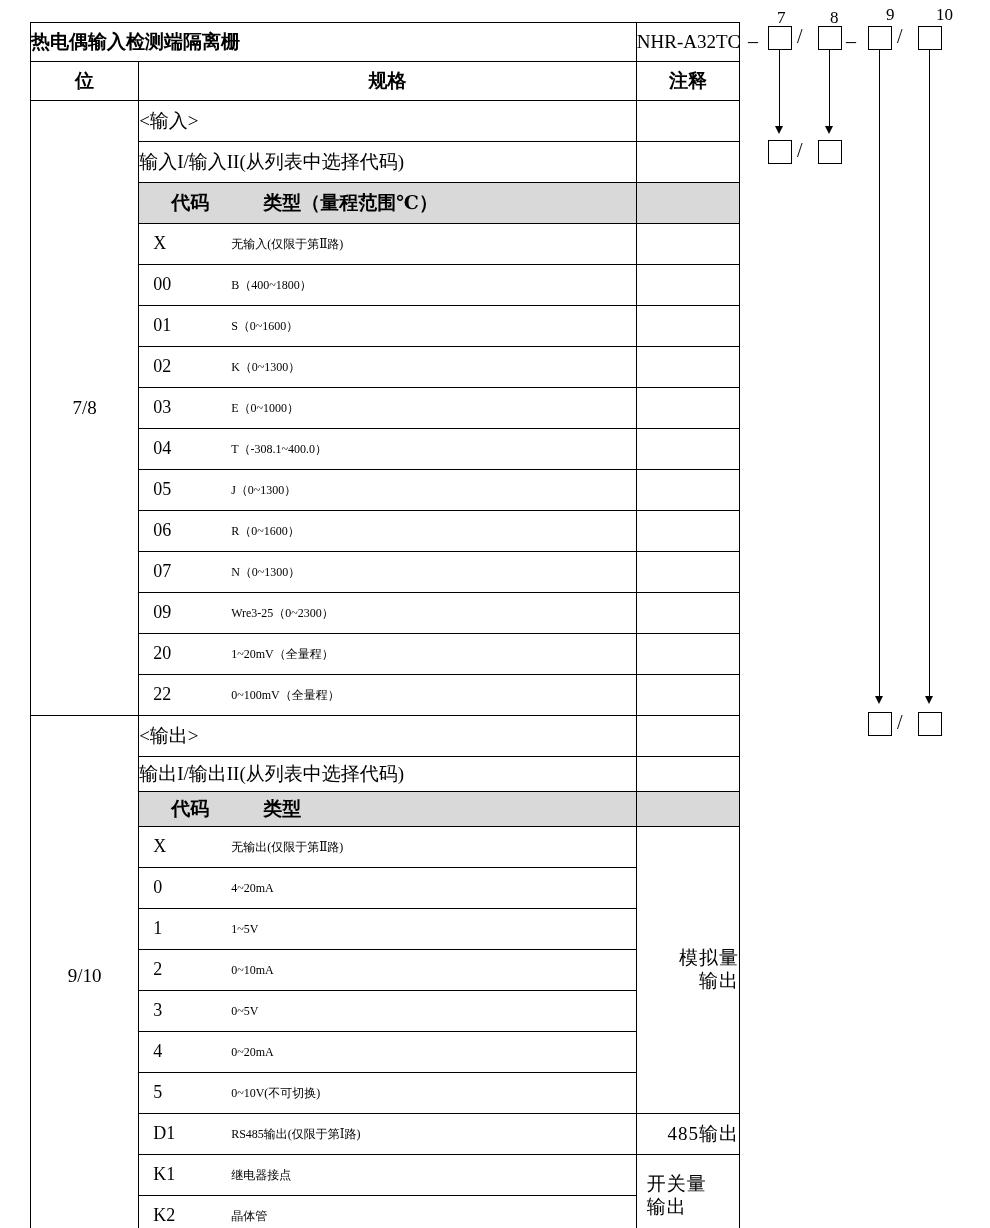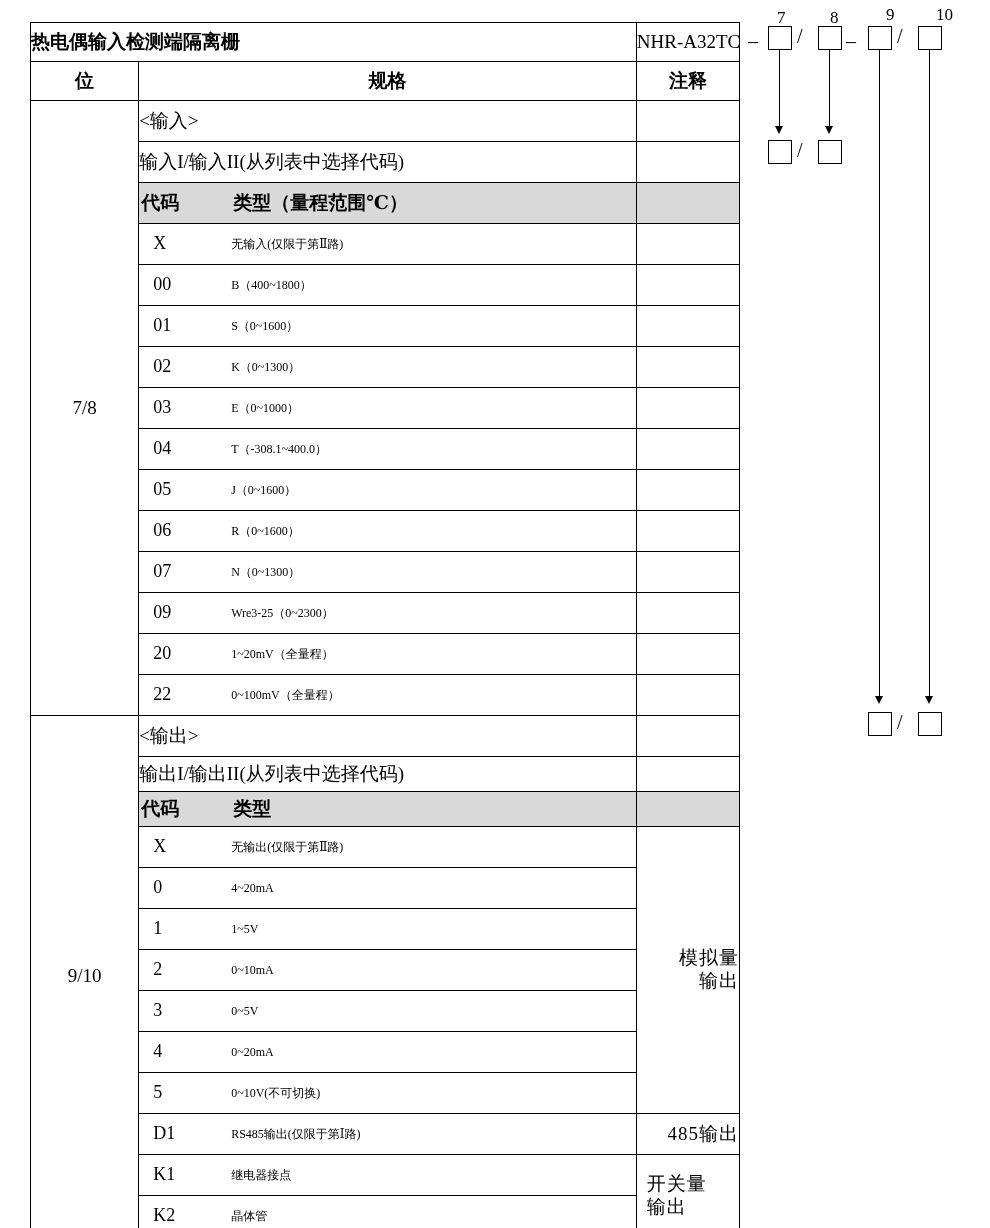--- a/index.html
+++ b/index.html
@@ -81,21 +81,21 @@
 
   .sec-head {
     font-size: 19px;
   }
 
   .code-hdr {
     background: #d9d9d9;
     font-weight: bold;
     font-size: 19px;
   }
-  .code-hdr .c1 { display:inline-block; width: 92px; text-align: left; padding-left: 2px; }
+  .code-hdr .c1 { display:inline-block; width: 92px; text-align: left; padding-left: 32px; }
   .code-hdr .c2 { display:inline-block; }
 
   .row-code {
     display: flex;
     align-items: center;
   }
   .row-code .c1 {
     width: 92px;
     padding-left: 14px;
     box-sizing: border-box;
@@ -247,21 +247,21 @@
                 <span class="c1">04</span>
                 <span class="c2">T（-308.1~400.0）</span>
               </div>
         </td>
         <td></td>
       </tr>
       <tr>
         <td class="row-h cell-pad">
           <div class="row-code">
                 <span class="c1">05</span>
-                <span class="c2">J（0~1600）</span>
+                <span class="c2">J（0~1300）</span>
               </div>
         </td>
         <td></td>
       </tr>
       <tr>
         <td class="row-h cell-pad">
           <div class="row-code">
                 <span class="c1">06</span>
                 <span class="c2">R（0~1600）</span>
               </div>

